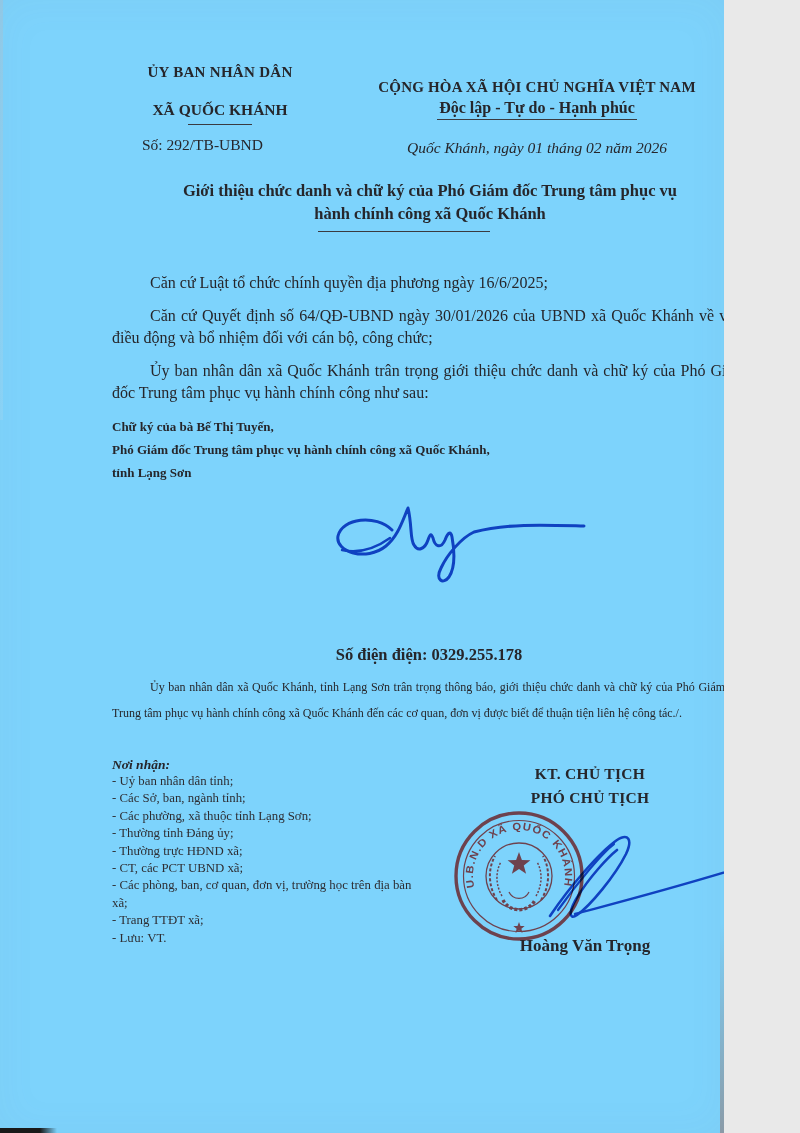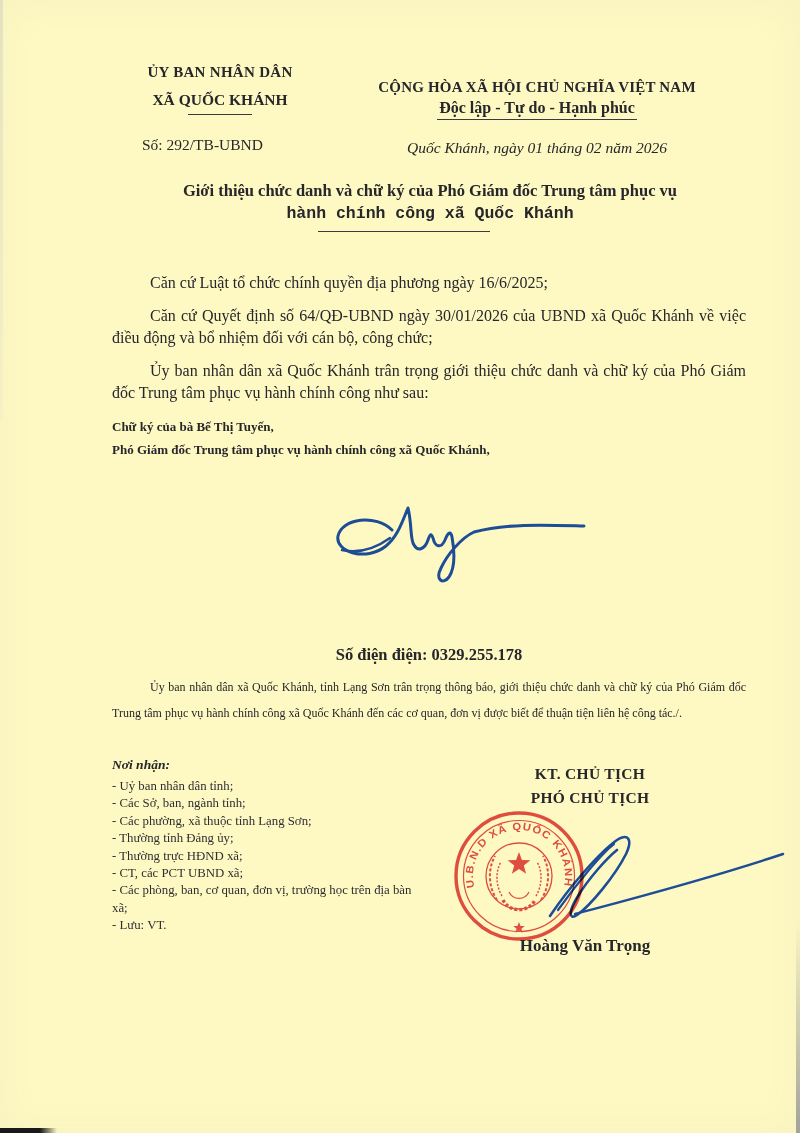--- a/index.html
+++ b/index.html
@@ -3,27 +3,27 @@
 <meta charset="utf-8">
 <style>
   :root{
     --ink:#26262b;
     --blue:#1d4fc4;
     --red:#dd4040;
   }
   *{margin:0;padding:0;box-sizing:border-box;}
   html,body{background:#e9e9e9;}
   body{width:800px;font-family:"Liberation Serif","DejaVu Serif",serif;color:var(--ink);}
-  .page{position:relative;width:800px;height:1133px;background:#fef9c3;overflow:hidden;
+  .page{position:relative;width:724px;height:1133px;background:#7dd3fc;overflow:hidden;
         box-shadow:inset 0 0 40px rgba(120,120,140,0.06);}
 
   
   .org-block{position:absolute;left:124px;top:64px;width:192px;text-align:center;}
   .org-line1{font-size:15px;font-weight:bold;letter-spacing:.3px;}
-  .org-line2{font-size:15.5px;font-weight:bold;margin-top:10px;}
+  .org-line2{font-size:15.5px;font-weight:bold;margin-top:20px;}
   .org-rule{width:64px;border-top:1.5px solid #3a3a40;margin:5px auto 0;}
   .nat-block{position:absolute;left:336px;top:62px;width:402px;text-align:center;margin-top:17px;}
   .nat-line1{font-size:15px;font-weight:bold;letter-spacing:.2px;}
   .nat-line2{font-size:16px;font-weight:bold;display:inline-block;margin-top:3px;
              padding:0 2px 2px;border-bottom:1.5px solid #3a3a40;}
   .doc-number{position:absolute;left:142px;top:136px;font-size:15.5px;}
   .date-line{position:absolute;left:336px;top:139px;width:402px;text-align:center;
              font-style:italic;font-size:15.5px;}
 
   
@@ -41,21 +41,21 @@
 
   .sig-main{position:absolute;left:328px;top:492px;mix-blend-mode:multiply;}
   .phone-line{position:absolute;left:112px;top:645px;width:634px;text-align:center;
               font-weight:bold;font-size:16.5px;}
   .para4{position:absolute;left:112px;top:674px;width:634px;font-size:12px;
          line-height:26px;text-align:justify;}
   .para4 p{text-indent:38px;}
 
   
   .recipients{position:absolute;left:112px;top:757px;width:330px;}
-  .recipients-label{font-size:13.5px;font-weight:bold;font-style:italic;margin-bottom:5px;}
+  .recipients-label{font-size:13.5px;font-weight:bold;font-style:italic;}
   .recipient-item{font-size:12.8px;line-height:17.4px;color:#2e2e33;}
   .sign-title{position:absolute;left:455px;top:762px;width:270px;text-align:center;
               font-weight:bold;font-size:15.5px;line-height:24px;letter-spacing:.3px;}
   .seal-svg{position:absolute;left:437px;top:806px;mix-blend-mode:multiply;opacity:.92;}
   .sig-seal{position:absolute;left:495px;top:824px;mix-blend-mode:multiply;z-index:3;}
   .signer-name{position:absolute;left:455px;top:936px;width:260px;text-align:center;
                font-weight:bold;font-size:17px;z-index:4;}
 
   .sig-path{stroke:var(--blue);fill:none;stroke-linecap:round;stroke-linejoin:round;}
   .seal-stroke{stroke:var(--red);fill:none;}
@@ -83,31 +83,32 @@
   </div>
   <div class="nat-block">
     <div class="nat-line1">CỘNG HÒA XÃ HỘI CHỦ NGHĨA VIỆT NAM</div>
     <div><span class="nat-line2">Độc lập - Tự do - Hạnh phúc</span></div>
   </div>
   <div class="doc-number">Số: 292/TB-UBND</div>
   <div class="date-line">Quốc Khánh, ngày 01 tháng 02 năm 2026</div>
 
   <div class="title-block">
     <div class="title-sub">Giới thiệu chức danh và chữ ký của Phó Giám đốc Trung tâm phục vụ</div>
-    <div class="title-sub" style="margin-top:0;font-family:Liberation Mono, monospace;">hành chính công xã Quốc Khánh</div>
+    <div class="title-sub" style="margin-top:0;">hành chính công xã Quốc Khánh</div>
     <div class="title-rule"></div>
   </div>
 
   <div class="body-block">
     <p>Căn cứ Luật tổ chức chính quyền địa phương ngày 16/6/2025;</p>
     <p>Căn cứ Quyết định số 64/QĐ-UBND ngày 30/01/2026 của UBND xã Quốc Khánh về việc điều động và bổ nhiệm đối với cán bộ, công chức;</p>
     <p>Ủy ban nhân dân xã Quốc Khánh trân trọng giới thiệu chức danh và chữ ký của Phó Giám đốc Trung tâm phục vụ hành chính công như sau:</p>
     <div class="subject-block">
       <div>Chữ ký của bà Bế Thị Tuyến,</div>
       <div>Phó Giám đốc Trung tâm phục vụ hành chính công xã Quốc Khánh,</div>
+      <div>tỉnh Lạng Sơn</div>
     </div>
   </div>
 
   <svg class="sig-main" width="268" height="102" viewBox="0 0 268 102" xmlns="http://www.w3.org/2000/svg">
     <path class="sig-path" stroke-width="3" d="M 64,38 C 48,22 14,26 10,44 C 7,60 38,70 58,54 C 70,44 74,30 80,16
          C 84,32 82,48 86,53 C 90,60 97,57 100,48 C 102,42 103,41 105,46
          C 107,55 113,57 117,48 C 120,40 123,39 124,45 C 126,56 128,74 121,85
          C 115,93 107,88 113,76 C 119,63 133,46 146,40 C 180,31 220,33 256,34"></path>
     <path class="sig-path" stroke-width="2.4" d="M 14,58 C 32,62 48,56 62,46"></path>
   </svg>
@@ -119,20 +120,21 @@
 
   <div class="recipients">
     <div class="recipients-label">Nơi nhận:</div>
     <div class="recipient-item">- Uỷ ban nhân dân tỉnh;</div>
     <div class="recipient-item">- Các Sở, ban, ngành tỉnh;</div>
     <div class="recipient-item">- Các phường, xã thuộc tỉnh Lạng Sơn;</div>
     <div class="recipient-item">- Thường tỉnh Đảng ủy;</div>
     <div class="recipient-item">- Thường trực HĐND xã;</div>
     <div class="recipient-item">- CT, các PCT UBND xã;</div>
     <div class="recipient-item" style="width:318px;">- Các phòng, ban, cơ quan, đơn vị, trường học trên địa bàn xã;</div>
+    <div class="recipient-item">- Trang TTĐT xã;</div>
     <div class="recipient-item">- Lưu: VT.</div>
   </div>
 
   <div class="sign-title">
     <div>KT. CHỦ TỊCH</div>
     <div>PHÓ CHỦ TỊCH</div>
   </div>
 
   <svg class="seal-svg" width="170" height="152" viewBox="0 0 170 152" xmlns="http://www.w3.org/2000/svg">
     <circle class="seal-stroke" cx="82" cy="70" r="63" stroke-width="3.4"></circle>

